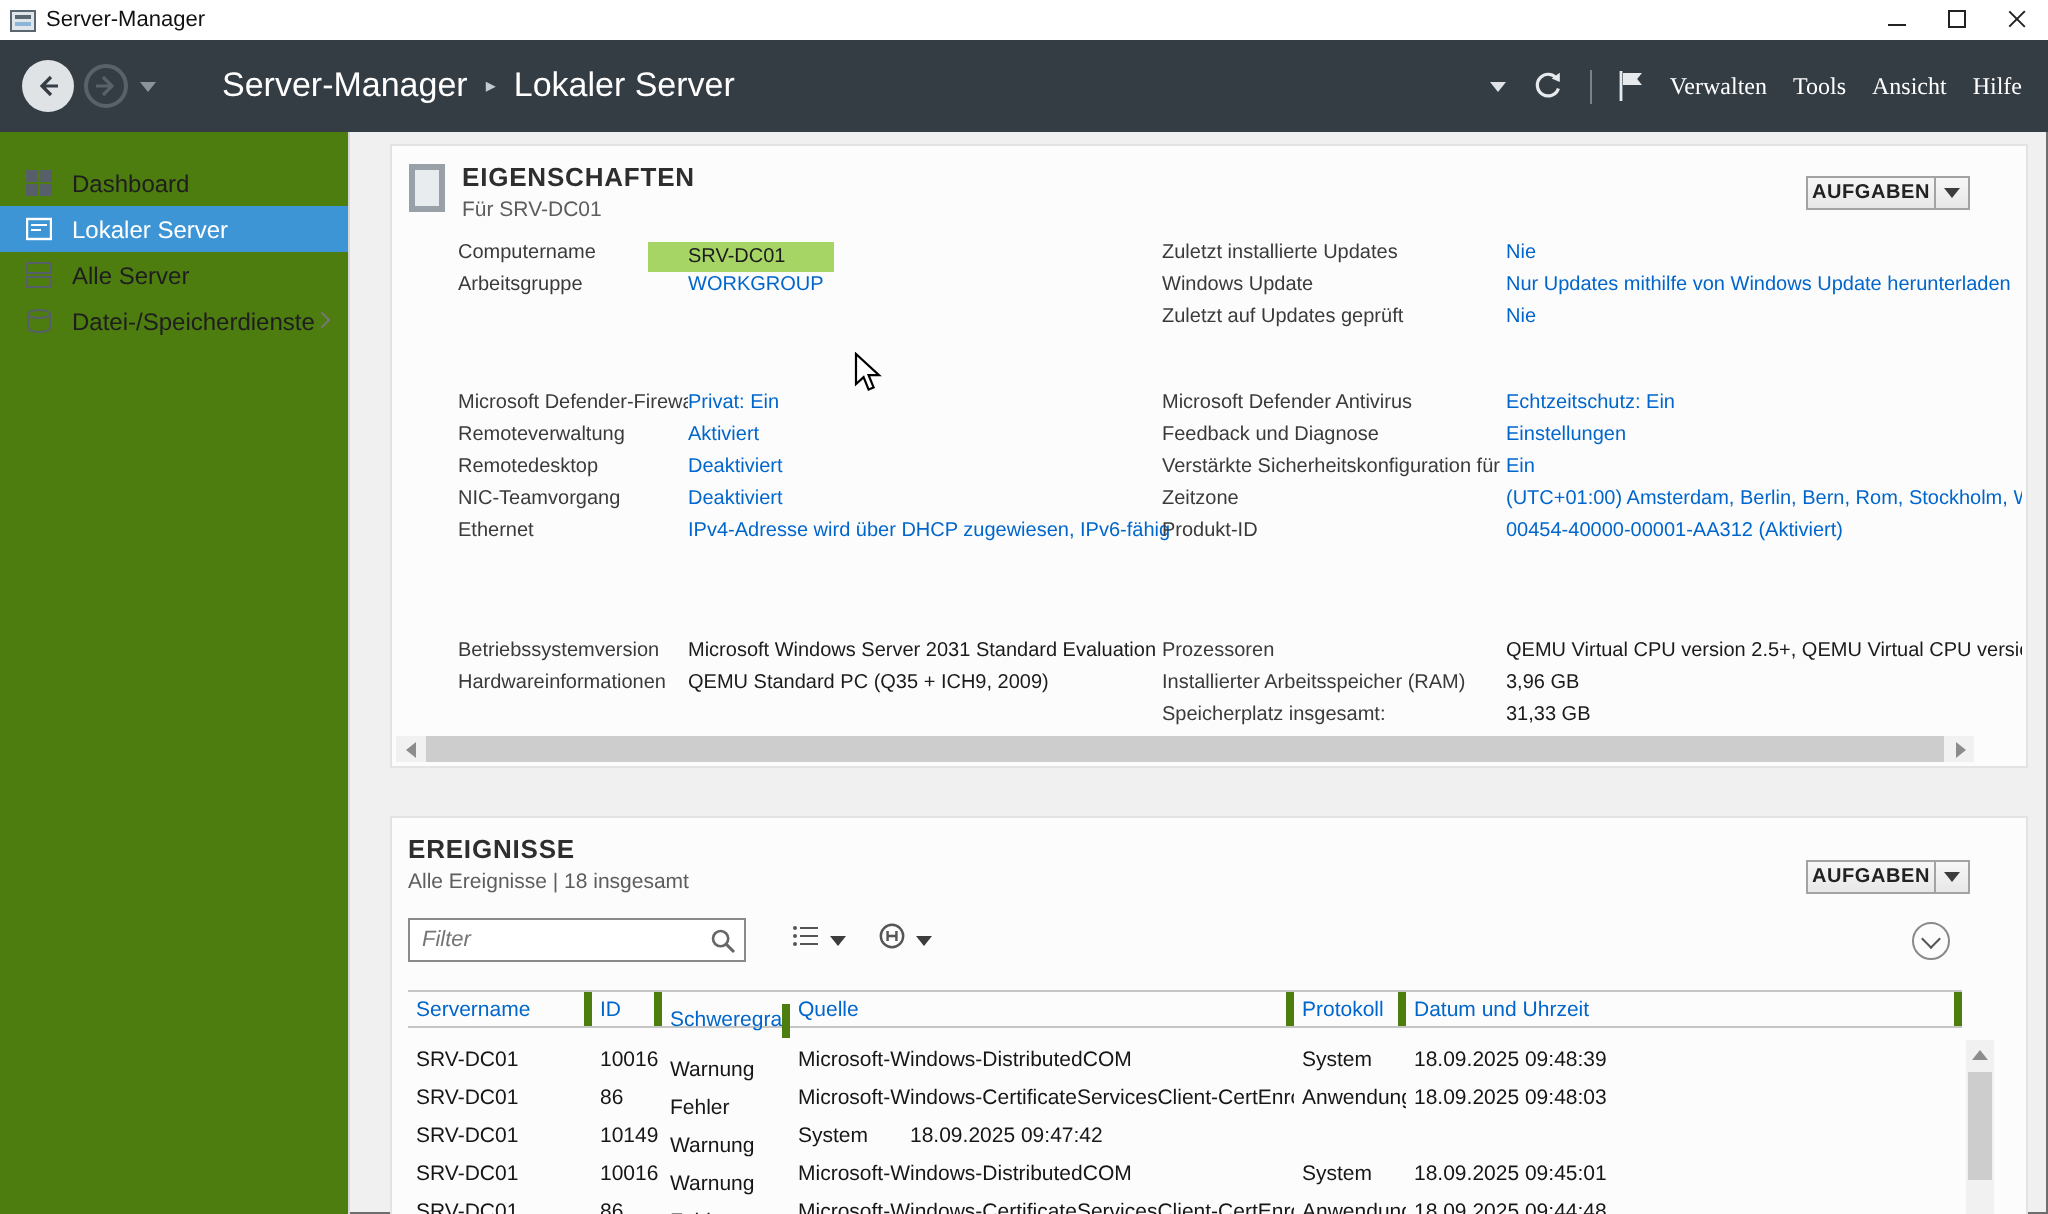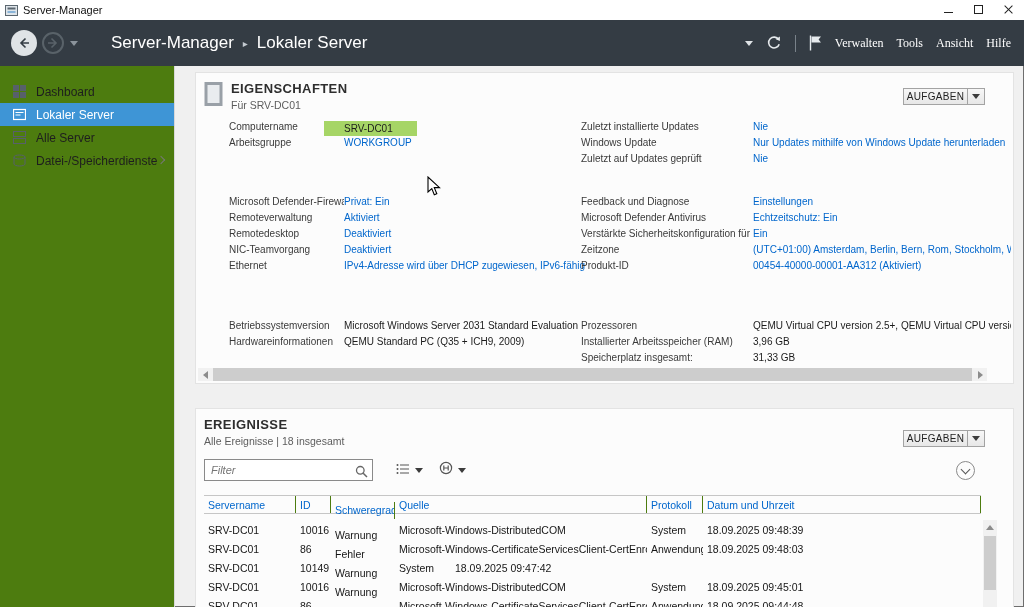--- a/index.html
+++ b/index.html
@@ -57,21 +57,21 @@
   .properties{top:72px;height:312px;}
   .events{top:408px;bottom:-2px;}
   .panel-header{position:absolute;top:8px;left:8px;display:flex;gap:8px;}
   .panel-title{font-size:13px;font-weight:bold;color:#2e2e2e;letter-spacing:.4px;}
   .panel-sub{font-size:10.5px;color:#5d5d5d;margin-top:3px;}
   .tasks-btn{position:absolute;right:28px;width:82px;height:17px;
       background:linear-gradient(#f7f7f7,#e7e7e7);border:1px solid #a3a3a3;
       display:flex;align-items:center;font-size:10px;color:#222;}
   .properties .tasks-btn{top:15px;}
   .events .tasks-btn{top:21px;}
-  .tasks-label{flex:1;text-align:center;letter-spacing:.3px;}
+  .tasks-label{flex:1;text-align:center;letter-spacing:.3px;font-weight:bold;}
   .tasks-div{width:1px;height:17px;background:#a3a3a3;}
   .tasks-btn .caret-down{margin:0 4px;}
 
   
   .prop-grid{position:absolute;top:48px;left:33px;right:2px;bottom:20px;font-size:10px;}
   .prop-col{position:absolute;top:0;bottom:0;}
   .prop-col.left{left:0;width:352px;}
   .prop-col.right{left:352px;right:0;overflow:hidden;}
   .prop-row{display:flex;height:16px;align-items:flex-start;white-space:nowrap;}
   .left .plabel{width:115px;flex-shrink:0;color:#3a3a3a;overflow:hidden;}
@@ -104,21 +104,21 @@
   .fb2{left:232px;}
   .collapse-btn{position:absolute;right:30px;top:2px;width:19px;height:19px;border:1px solid #8a8a8a;
       border-radius:50%;display:flex;align-items:center;justify-content:center;}
   .chev-down{width:7px;height:7px;border-right:1.5px solid #555;border-bottom:1.5px solid #555;
       transform:rotate(45deg);margin-top:-3px;}
 
   
   .ev-table{position:absolute;left:8px;right:32px;top:86px;bottom:0;font-size:10.5px;}
   .ev-header{display:flex;height:19px;align-items:center;border-top:1px solid #c6c6c6;
       border-bottom:1px solid #c6c6c6;color:#0066cc;}
-  .ev-header .cell{border-right:1px solid #4d7c0f;height:100%;display:flex;align-items:center;}
+  .ev-header .cell{border-right:4px solid #4d7c0f;height:100%;display:flex;align-items:center;}
   .cell{padding-left:4px;overflow:hidden;white-space:nowrap;flex-shrink:0;}
   .c-server{width:92px;}.c-id{width:35px;}.c-sev{width:64px;margin-top:11px;}.c-src{width:252px;}
   .c-log{width:56px;}.c-dt{flex:1;width:auto;}
   .ev-rows{margin-top:6px;}
   .ev-row{display:flex;height:19px;align-items:center;color:#161616;}
 
   
   .vscroll{position:absolute;right:16px;top:111px;bottom:0;width:14px;background:#f1f1f1;}
   .varrow{height:14px;display:flex;align-items:center;justify-content:center;}
   .tri-up{width:0;height:0;border-left:4px solid transparent;border-right:4px solid transparent;
@@ -310,26 +310,26 @@
         <div class="prop-row">
           <span class="plabel">Windows Update</span>
           <span class="pvalue link">Nur Updates mithilfe von Windows Update herunterladen</span>
         </div>
         <div class="prop-row">
           <span class="plabel">Zuletzt auf Updates geprüft</span>
           <span class="pvalue link">Nie</span>
         </div>
         <div class="spacer27"></div>
         <div class="prop-row">
+          <span class="plabel">Microsoft Defender Antivirus</span>
+          <span class="pvalue link">Echtzeitschutz: Ein</span>
+        </div>
+        <div class="prop-row">
           <span class="plabel">Feedback und Diagnose</span>
           <span class="pvalue link">Einstellungen</span>
-        </div>
-        <div class="prop-row">
-          <span class="plabel">Microsoft Defender Antivirus</span>
-          <span class="pvalue link">Echtzeitschutz: Ein</span>
         </div>
         <div class="prop-row">
           <span class="plabel">Verstärkte Sicherheitskonfiguration für IE</span>
           <span class="pvalue link">Ein</span>
         </div>
         <div class="prop-row">
           <span class="plabel">Zeitzone</span>
           <span class="pvalue link">(UTC+01:00) Amsterdam, Berlin, Bern, Rom, Stockholm, Wien</span>
         </div>
         <div class="prop-row">

